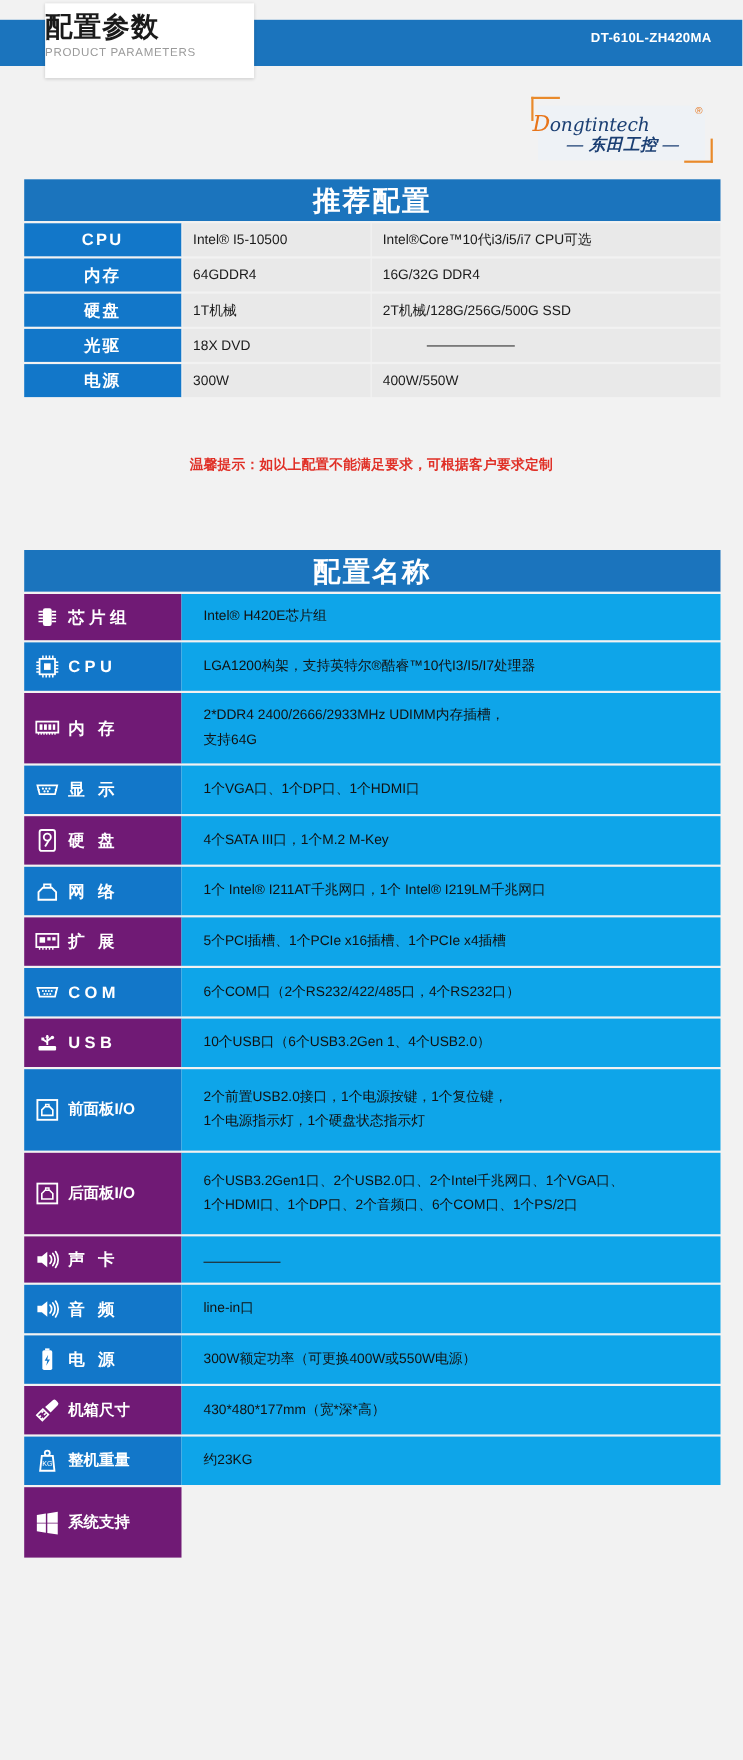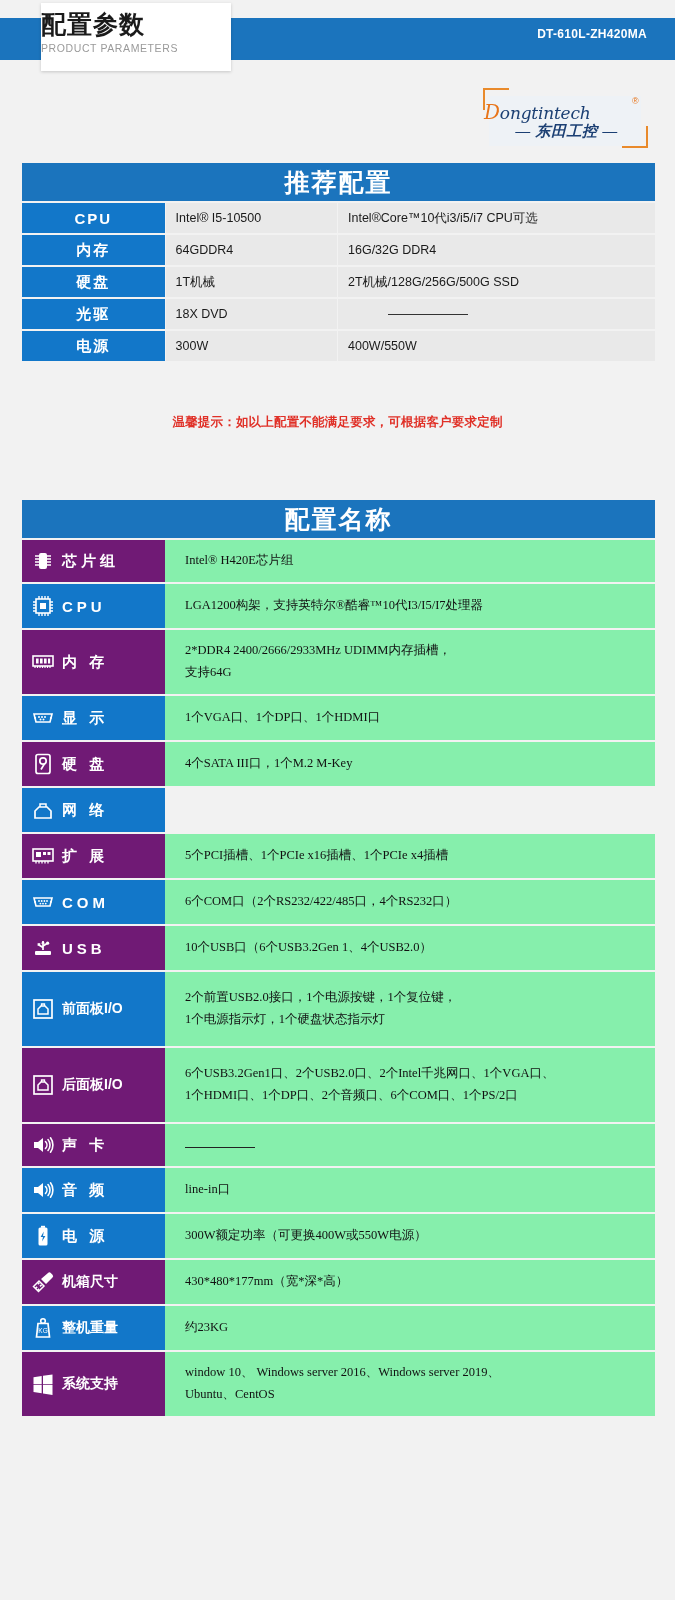--- a/index.html
+++ b/index.html
@@ -118,25 +118,24 @@
   }
   .det-label.alt { background: #1277c9; }
   .det-label.base { background: #701a75; }
   .det-label .lbl { font-size: 15px; font-weight: bold; }
   .det-label .lbl.sp { letter-spacing: 4px; }
   .det-label .lbl.tight { letter-spacing: 0; font-size: 14px; }
   .det-label .ico { width: 26px; height: 26px; flex: 0 0 26px;
                     display: flex; align-items: center; justify-content: center; }
   .det-label .ico svg { width: 24px; height: 24px; display: block; }
   .det-val {
-    flex: 1; background: #86efac; color: #111;
+    flex: 1; background: #0ea5e9; color: #111;
     font-size: 12.5px; line-height: 1.75;
     display: flex; flex-direction: column; justify-content: center;
     padding: 4px 8px 4px 20px;
-    font-family: Liberation Serif, serif;
   }
   .det-val .ln { display: block; }
   .det-val .dash2 { display: inline-block; width: 70px; height: 1.5px;
                     background: #222; margin-top: 2px; }
   .h42 { height: 42px; }
   .h44 { height: 44px; }
   .h64 { height: 64px; }
   .h74 { height: 74px; }
 </style>
 </head>
@@ -308,20 +307,23 @@
       <div class="det-row h44">
         <div class="det-label alt">
           <span class="ico">
             <svg viewBox="0 0 24 24">
               <path d="M4 20v-7l4-4h8l4 4v7z" fill="none" stroke="#fff" stroke-width="1.7"></path>
               <path d="M9 9V6h6v3" fill="none" stroke="#fff" stroke-width="1.5"></path>
             </svg>
           </span>
           <span class="lbl sp">网 络</span>
         </div>
+        <div class="det-val">
+          <span class="ln">1个 Intel® I211AT千兆网口，1个 Intel® I219LM千兆网口</span>
+        </div>
       </div>
       <div class="det-row h44">
         <div class="det-label base">
           <span class="ico">
             <svg viewBox="0 0 24 24">
               <rect x="2" y="5" width="20" height="12" fill="none" stroke="#fff" stroke-width="1.6"></rect>
               <rect x="5" y="8" width="5" height="5" fill="#fff"></rect>
               <rect x="12" y="8" width="3" height="3" fill="#fff"></rect>
               <rect x="16.5" y="8" width="3" height="3" fill="#fff"></rect>
               <g stroke="#fff" stroke-width="1.3">
@@ -500,19 +502,15 @@
               <g fill="#fff">
                 <path d="M2.5 5.2l8.2-1.2v8.3H2.5z"></path>
                 <path d="M12 3.8l9.5-1.4v9.9H12z"></path>
                 <path d="M2.5 13.1h8.2v8.2l-8.2-1.2z"></path>
                 <path d="M12 13.1h9.5v9.9L12 21.6z"></path>
               </g>
             </svg>
           </span>
           <span class="lbl tight">系统支持</span>
         </div>
-        <div class="det-val">
-          <span class="ln">window 10、 Windows server 2016、Windows server 2019、</span>
-          <span class="ln">Ubuntu、CentOS</span>
-        </div>
       </div>
     </div>
 </div>
 
 </body></html>

